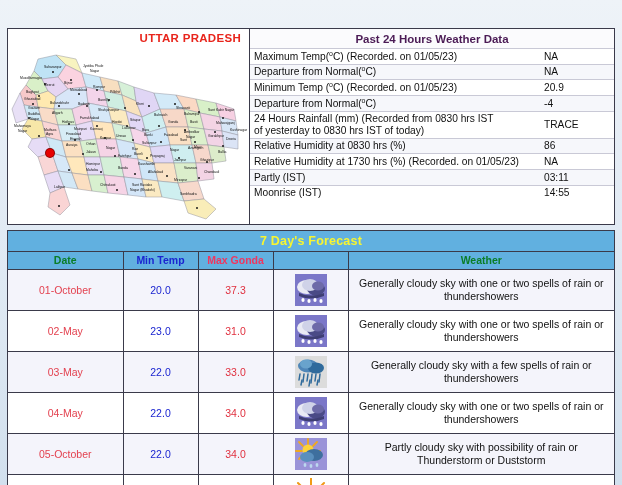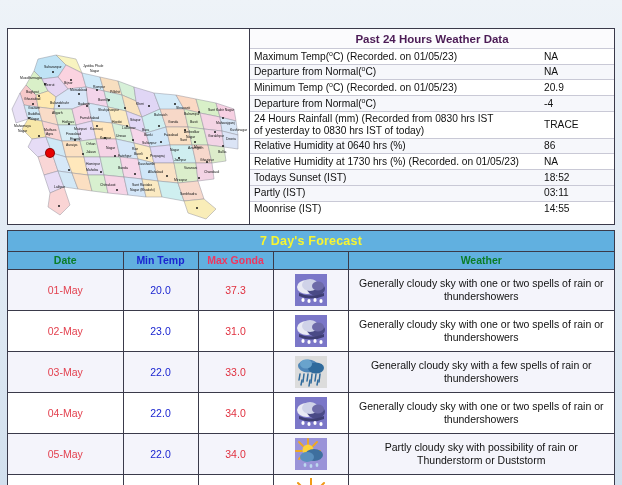--- a/index.html
+++ b/index.html
@@ -138,20 +138,21 @@
 </style>
 </head>
 <body>
 
 <div class="page">
 
 
   <div class="top-wrap">
 
     <div class="map-cell">
+      <div class="map-title">UTTAR PRADESH</div>
 
       <svg class="map-svg" viewBox="0 0 242 195">
         <g stroke="#8a8a95" stroke-width="0.45">
 
           <path d="M30 30 L48 26 L58 36 L50 48 L34 50 L26 42 Z" fill="#bfe3f5"></path>
           <path d="M48 26 L68 30 L74 44 L58 36 Z" fill="#f8f4c0"></path>
           <path d="M58 36 L74 44 L78 58 L60 60 L50 48 Z" fill="#fbd3e0"></path>
           <path d="M26 42 L34 50 L40 62 L28 66 L18 56 Z" fill="#d9f0c8"></path>
           <path d="M34 50 L50 48 L60 60 L48 68 L40 62 Z" fill="#e6d5f2"></path>
           <path d="M74 44 L92 48 L96 62 L78 58 Z" fill="#cfe9f8"></path>
@@ -382,30 +383,26 @@
             </tr>
             <tr class="alt">
               <td>Departure from Normal(<sup class="deg">o</sup>C)</td>
               <td class="val">-4</td>
             </tr>
             <tr class=" tall">
               <td>24 Hours Rainfall (mm) (Recorded from 0830 hrs IST<br>of yesterday to 0830 hrs IST of today)</td>
               <td class="val">TRACE</td>
             </tr>
             <tr class="alt">
-              <td>Relative Humidity at 0640 hrs (%)</td>
+              <td>Relative Humidity at 0830 hrs (%)</td>
               <td class="val">86</td>
             </tr>
             <tr>
               <td>Relative Humidity at 1730 hrs (%) (Recorded. on 01/05/23)</td>
               <td class="val">NA</td>
-            </tr>
-            <tr class="alt">
-              <td>Todays Sunset (IST)</td>
-              <td class="val">18:52</td>
             </tr>
             <tr class="alt">
               <td>Partly (IST)</td>
               <td class="val">03:11</td>
             </tr>
             <tr>
               <td>Moonrise (IST)</td>
               <td class="val">14:55</td>
             </tr>
           </tbody>
@@ -427,21 +424,21 @@
         <tr>
           <th class="h-date">Date</th>
           <th class="h-min">Min Temp</th>
           <th class="h-max">Max Gonda</th>
           <th></th>
           <th class="h-weather">Weather</th>
         </tr>
       </thead>
       <tbody id="fc-body">
           <tr class="row-alt">
-            <td class="c-date">01-May</td>
+            <td class="c-date">01-October</td>
             <td class="c-min">20.0</td>
             <td class="c-max">37.3</td>
             <td class="c-icon">
               <div class="icon-box">
                 <svg width="34" height="32" viewBox="0 0 34 32">
       <rect x="1" y="0" width="32" height="32" fill="#7b77c8"></rect>
       <ellipse cx="13" cy="13" rx="10" ry="7" fill="#e9eaf4"></ellipse>
       <ellipse cx="22" cy="15" rx="9" ry="6.5" fill="#4a4a86"></ellipse>
       <ellipse cx="16" cy="11" rx="8" ry="6" fill="#cfd2e8"></ellipse>
       <ellipse cx="24" cy="12" rx="6" ry="4.5" fill="#6d6aa8"></ellipse>
@@ -526,21 +523,21 @@
                     <ellipse cx="15" cy="27" rx="1.6" ry="2.1"></ellipse>
         <ellipse cx="21" cy="26" rx="1.6" ry="2.1"></ellipse>
                     <ellipse cx="27" cy="27" rx="1.6" ry="2.1"></ellipse>
       </g>
                 </svg>
               </div>
             </td>
             <td class="c-desc">Generally cloudy sky with one or two spells of rain or thundershowers</td>
           </tr>
           <tr class="row-alt">
-            <td class="c-date">05-May</td>
+            <td class="c-date">05-October</td>
             <td class="c-min">22.0</td>
             <td class="c-max">34.0</td>
             <td class="c-icon">
               <div class="icon-box">
                 <svg width="34" height="32" viewBox="0 0 34 32">
       <rect x="1" y="0" width="32" height="32" fill="#9a93d8"></rect>
       <g stroke="#f0a81e" stroke-width="1.8" stroke-linecap="round">
         <line x1="14" y1="1" x2="14" y2="7"></line>
                     <line x1="5" y1="4" x2="9" y2="8"></line>
         <line x1="23" y1="4" x2="19" y2="8"></line>

